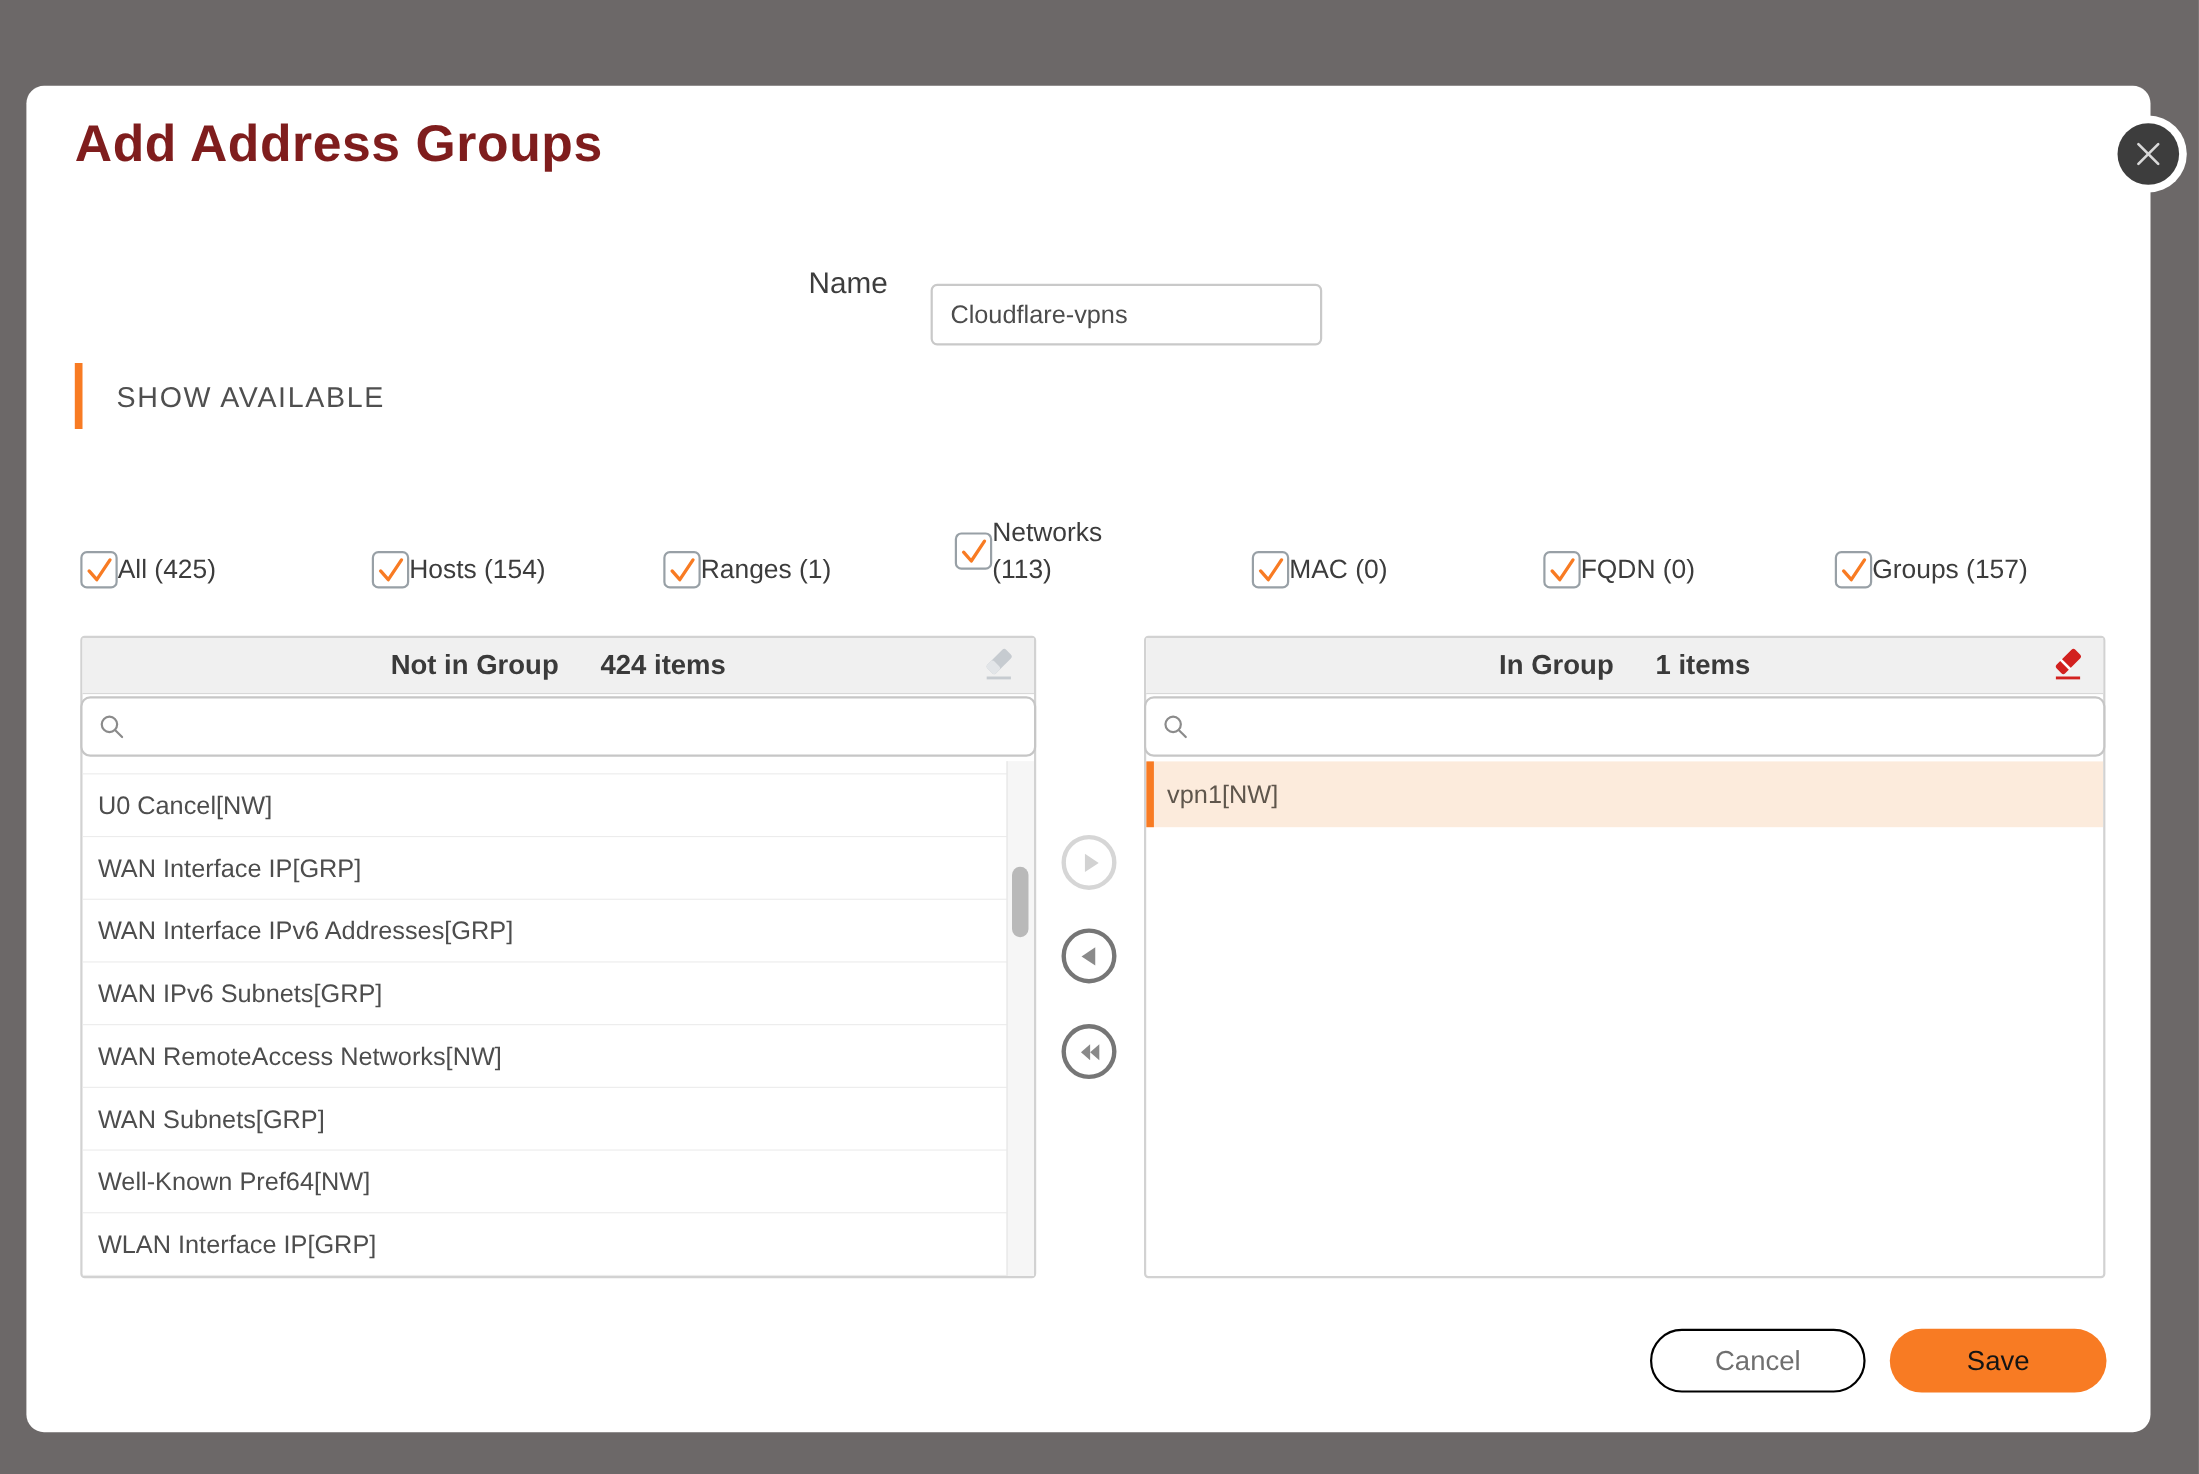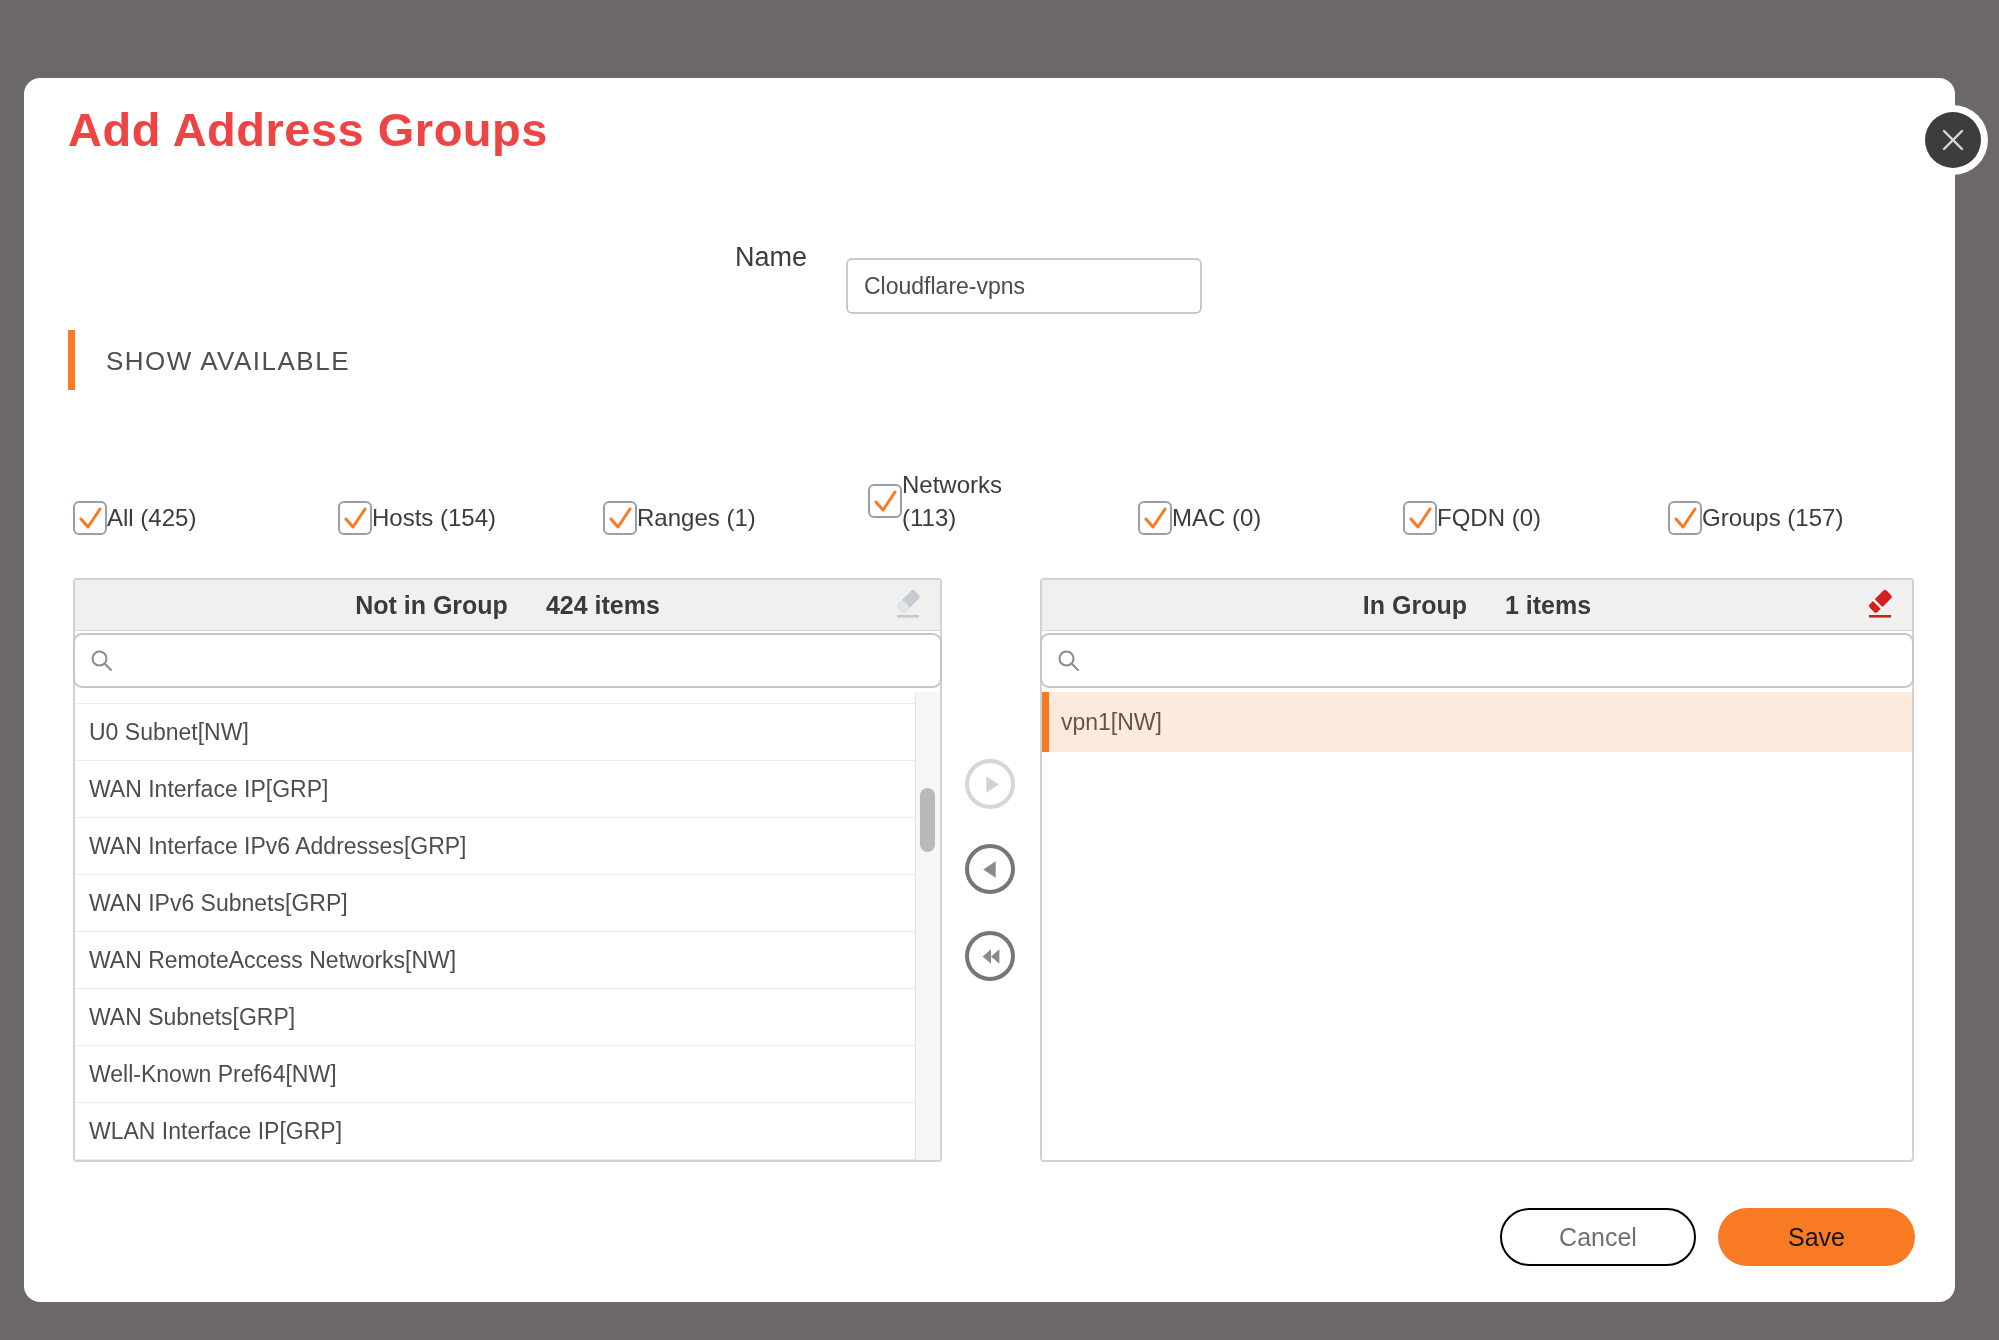--- a/index.html
+++ b/index.html
@@ -16,21 +16,21 @@
     --eraser-off-tip:#e2e5e8;
     --eraser-on:#d2211f;
   }
   .modal{
     position:absolute;left:24px;top:78px;width:1931px;height:1224px;
     background:#fff;border-radius:16px;
   }
   
   .title{
     position:absolute;left:44px;top:24px;
-    font-size:47px;font-weight:700;color:#ef4444;letter-spacing:.5px;
+    font-size:47px;font-weight:700;color:#7f1d1d;letter-spacing:.5px;
   }
   .close-wrap{
     position:absolute;left:1894px;top:27px;width:70px;height:70px;
     background:#fff;border-radius:50%;
     display:flex;align-items:center;justify-content:center;
   }
   .close-btn{
     width:56px;height:56px;border-radius:50%;background:#3d3d3d;
     display:flex;align-items:center;justify-content:center;cursor:pointer;
   }
@@ -218,21 +218,21 @@
     </div>
     <div class="search">
       <svg width="26" height="26" viewBox="0 0 26 26">
         <circle cx="10.5" cy="10.5" r="7" fill="none" stroke="#8b8b8b" stroke-width="2"></circle>
         <line x1="15.8" y1="15.8" x2="22" y2="22" stroke="#8b8b8b" stroke-width="2" stroke-linecap="round"></line>
       </svg>
       <input type="text" value="" style="">
     </div>
     <div class="list" id="left-list">
         <div class="row partial"></div>
-        <div class="row">U0 Subnet[NW]</div>
+        <div class="row">U0 Cancel[NW]</div>
         <div class="row">WAN Interface IP[GRP]</div>
         <div class="row">WAN Interface IPv6 Addresses[GRP]</div>
         <div class="row">WAN IPv6 Subnets[GRP]</div>
         <div class="row">WAN RemoteAccess Networks[NW]</div>
         <div class="row">WAN Subnets[GRP]</div>
         <div class="row">Well-Known Pref64[NW]</div>
         <div class="row">WLAN Interface IP[GRP]</div>
       </div>
     <div class="scrollcol">
       <div class="scroll-thumb"></div>

